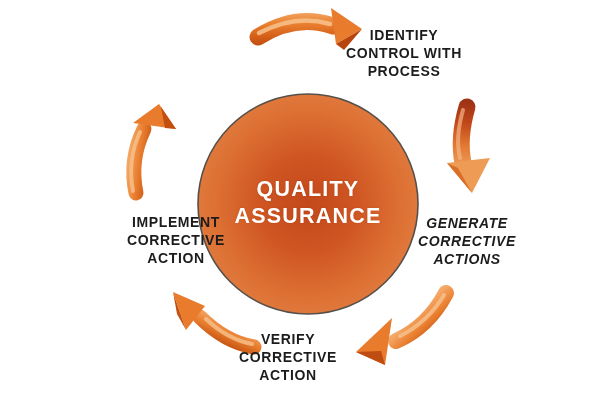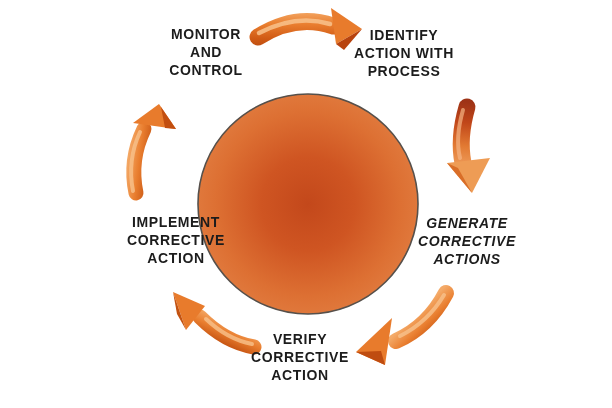--- a/index.html
+++ b/index.html
@@ -43,21 +43,21 @@
     color: #ffffff;
     font-size: 21.5px;
     font-weight: 700;
     line-height: 27px;
     letter-spacing: 1.2px;
     text-shadow: 0 0 2px rgba(150,50,10,0.35);
   }
   .lbl-monitor   { left: 206px; top: 25px;  }
   .lbl-identify  { left: 404px; top: 26px;  }
   .lbl-generate  { left: 467px; top: 214px; font-style: italic; }
-  .lbl-verify    { left: 300px; top: 330px; }
+  .lbl-verify    { left: 288px; top: 330px; }
   .lbl-implement { left: 147px; top: 213px; margin-left: 29px; }
 </style>
 </head>
 <body>
 
 <div class="canvas">
 
   <svg class="cycle-svg" viewBox="0 0 612 408" aria-hidden="true">
     <defs>
       <radialGradient id="circleGrad" cx="0.5" cy="0.5" r="0.56">
@@ -126,34 +126,33 @@
     </g>
 
     <g>
       <path d="M 136 193 Q 129 160 144 129" fill="none" stroke="url(#gLeft)" stroke-width="15" stroke-linecap="round"></path>
       <path d="M 133 191 Q 127 160 140 132" fill="none" stroke="#f8c28c" stroke-width="4" stroke-linecap="round" opacity="0.8"></path>
       <polygon points="133,123 159,104 176,129" fill="#e87b2c"></polygon>
       <polygon points="161,107 176,129 165,128" fill="#c24e10"></polygon>
     </g>
   </svg>
 
-  <div class="step-label lbl-monitor">MONITOR
-AND
-CONTROL</div>
 
   <div class="step-label lbl-identify">IDENTIFY
-ACTION WITH
+CONTROL WITH
 PROCESS</div>
 
   <div class="step-label lbl-generate">GENERATE
 CORRECTIVE
 ACTIONS</div>
 
   <div class="step-label lbl-verify">VERIFY
 CORRECTIVE
 ACTION</div>
 
   <div class="step-label lbl-implement">IMPLEMENT
 CORRECTIVE
 ACTION</div>
 
+  <div class="center-title">QUALITY
+ASSURANCE</div>
 
 </div>
 
 </body></html>

